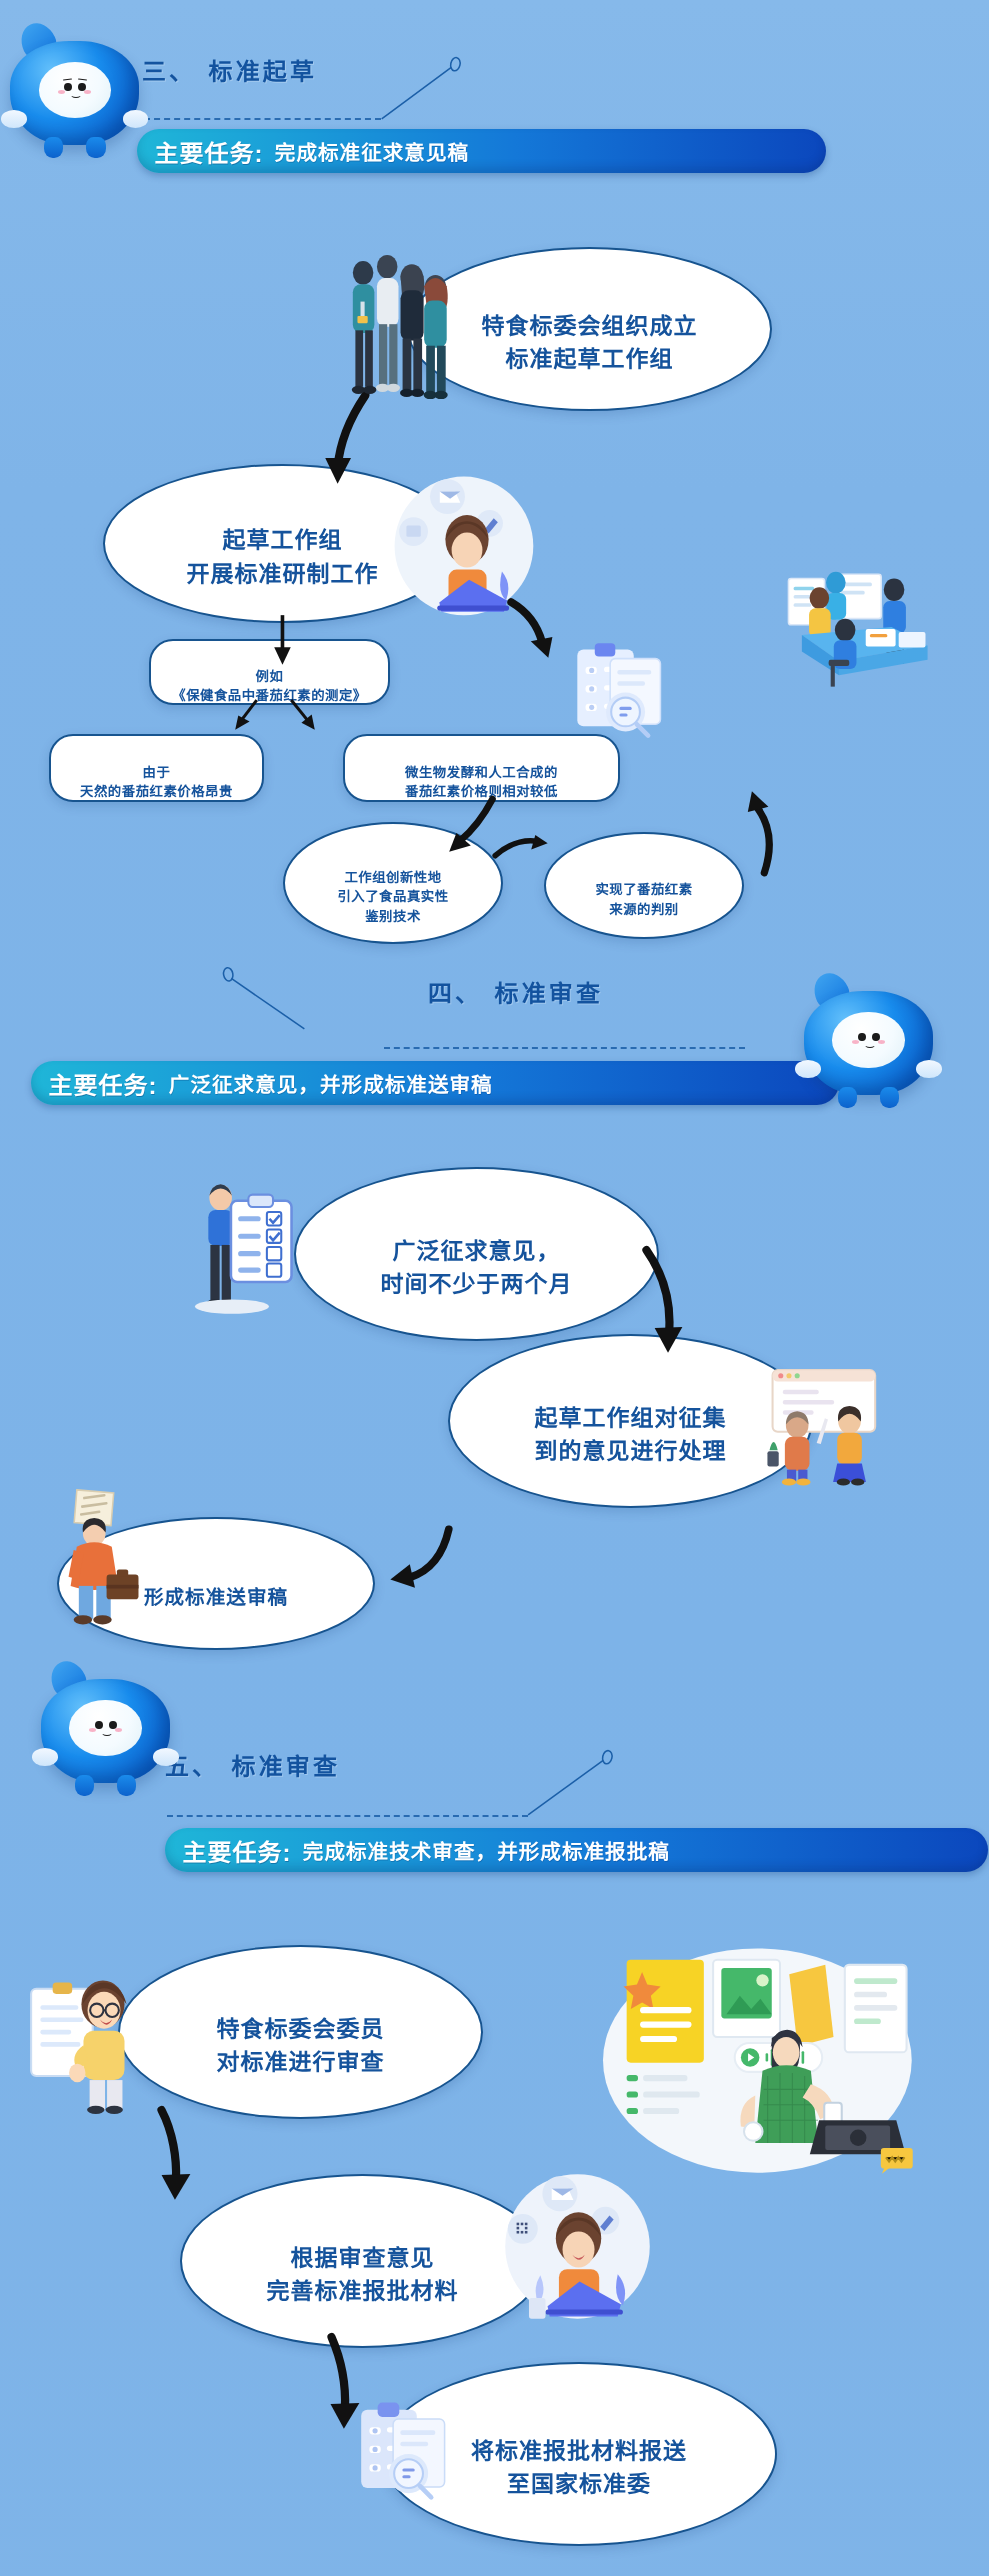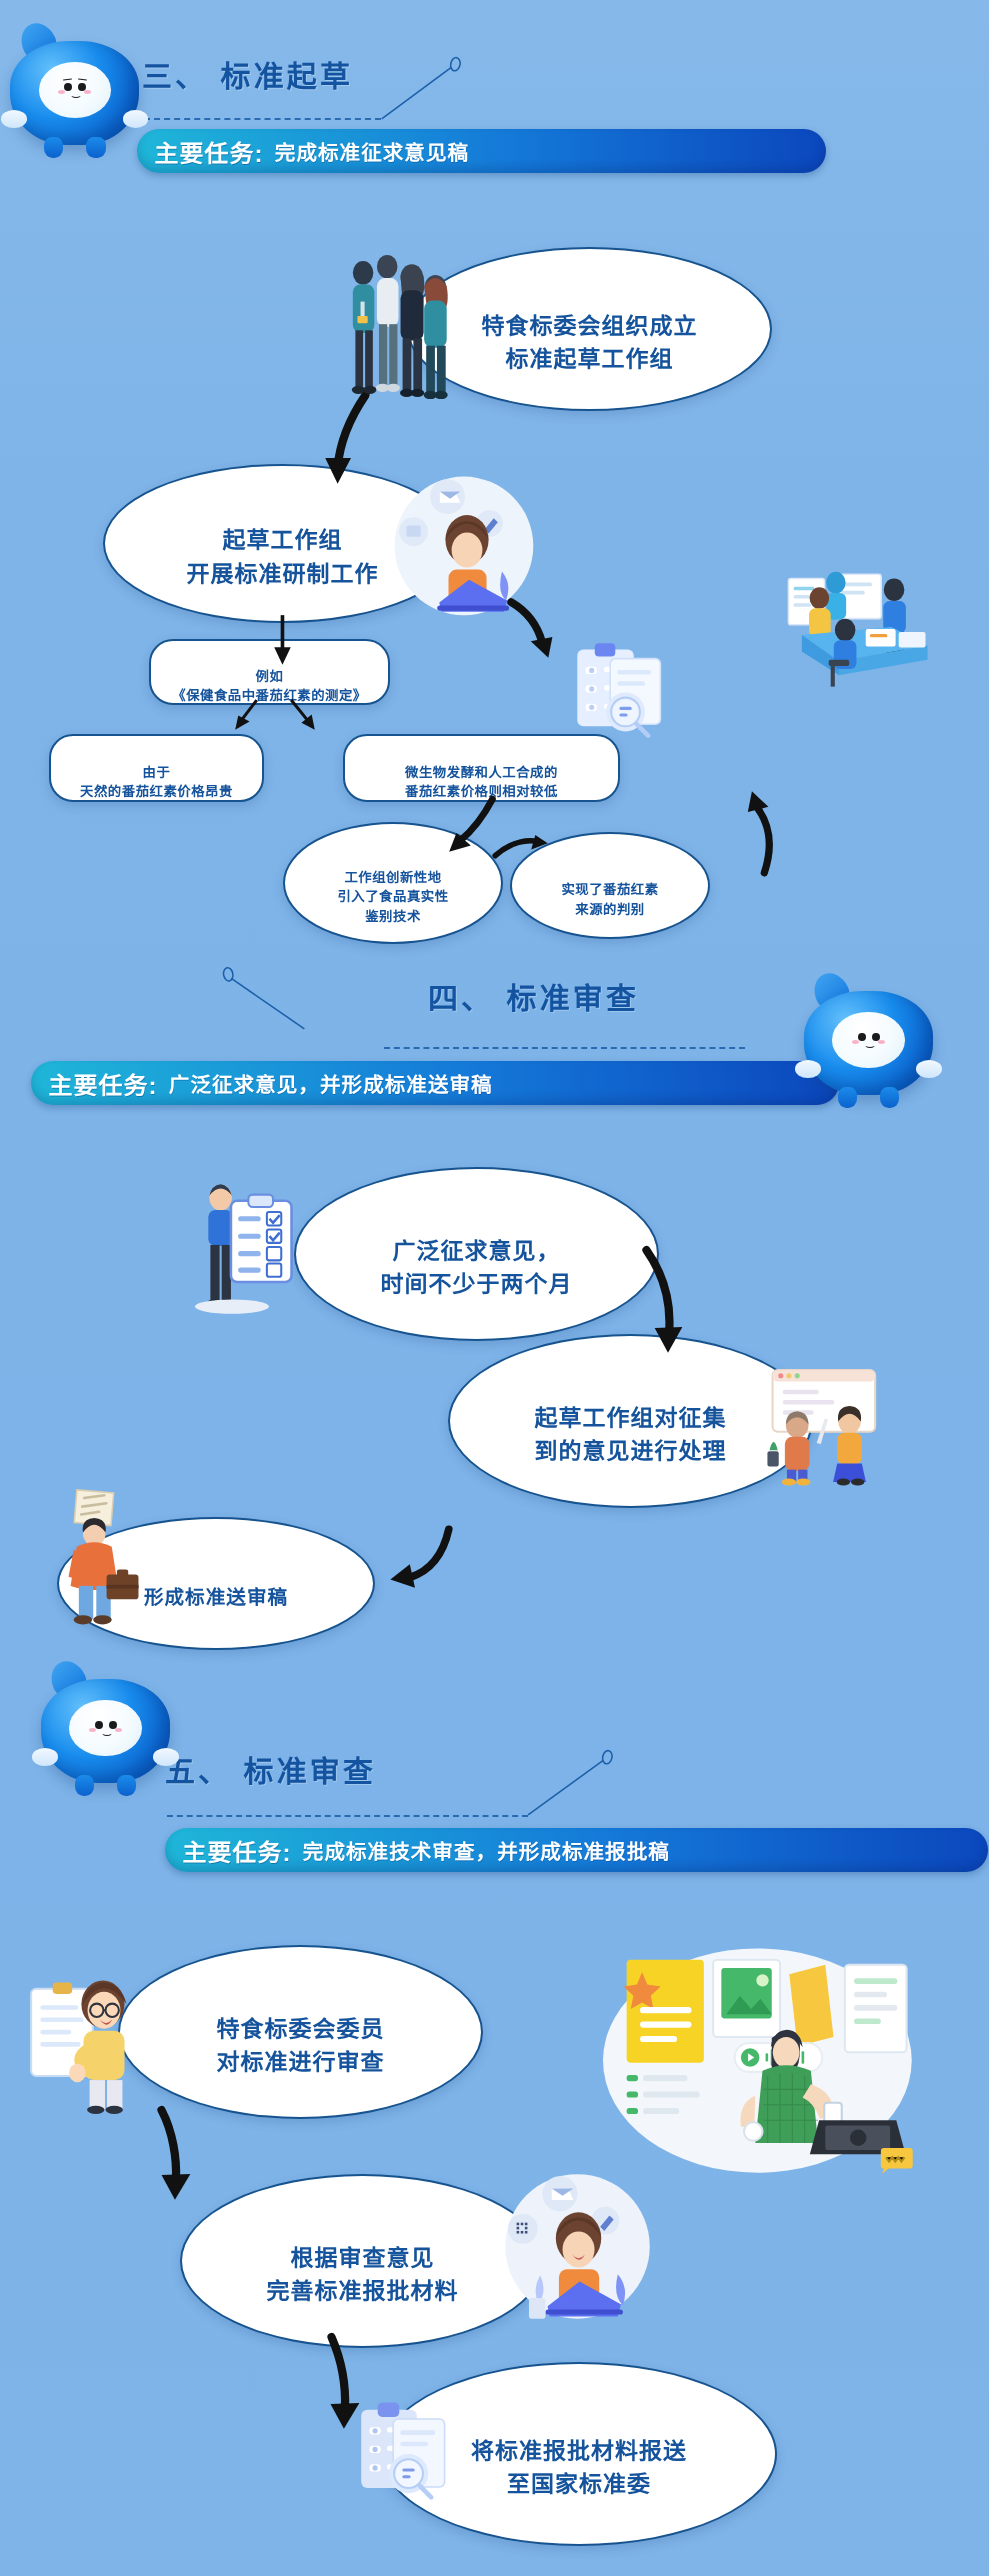--- a/index.html
+++ b/index.html
@@ -63,21 +63,21 @@
     position:absolute;width:15%;height:20%;bottom:-13%;
     background:linear-gradient(180deg,#1a8bec,#0c62cc);
     border-radius:40% 40% 45% 45%;
   }
   .mascot .leg.l{left:26%;}
   .mascot .leg.r{right:26%;}
 
   
   .sec-title{
     position:absolute;z-index:5;
-    font-size:30px;font-weight:bold;color:#13539f;
+    font-size:24px;font-weight:bold;color:#13539f;
     letter-spacing:3.1px;white-space:nowrap;
     text-shadow:1px 1px 0 rgba(255,255,255,.25);
   }
   .sec-title .num{margin-right:12.4px;}
   .dash-rule{
     position:absolute;height:0;border-top:2.6px dashed #1b5fa8;z-index:4;opacity:.85;
   }
   .kite-line{position:absolute;z-index:4;}
   .kite-line svg{display:block;overflow:visible;}
 
@@ -359,21 +359,21 @@
     </div>
   </div>
 
   <div class="arrow" style="left:492px;top:832px;">
     <svg width="62" height="36" viewBox="0 0 120 70">
         <path d="M6 46 C 36 20, 62 14, 88 18" stroke="#111" stroke-width="11" fill="none" stroke-linecap="round"></path>
         <path d="M108 22 L76 34 L84 6 Z" fill="#111"></path>
       </svg>
   </div>
 
-  <div class="node small" style="left:510px;top:832px;width:196px;height:103px;">
+  <div class="node small" style="left:544px;top:832px;width:196px;height:103px;">
     <div class="txt">
       <div>实现了番茄红素</div>
       <div>来源的判别</div>
     </div>
   </div>
 
   <div class="arrow" style="left:721px;top:783px;">
     <svg width="67" height="93" viewBox="0 0 130 180">
         <path d="M84 174 C 100 126, 96 84, 72 50" stroke="#111" stroke-width="14" fill="none" stroke-linecap="round"></path>
         <path d="M60 16 L92 46 L52 56 Z" fill="#111"></path>

